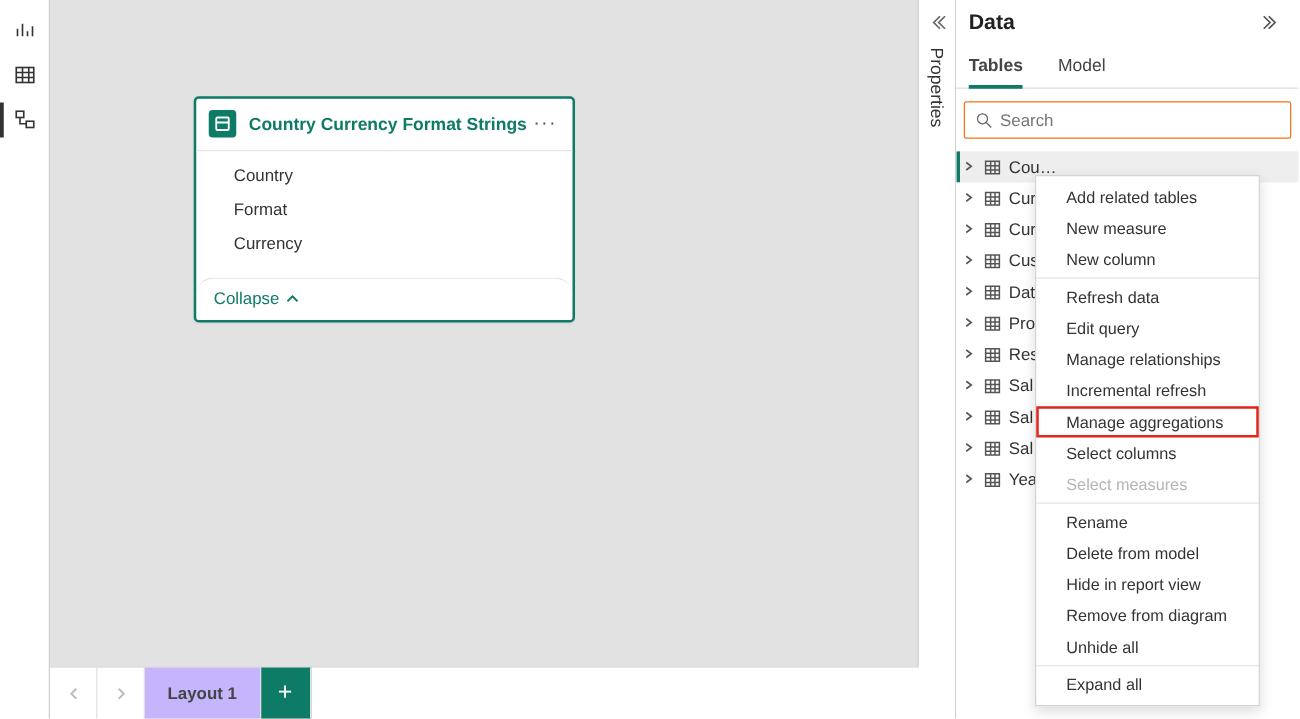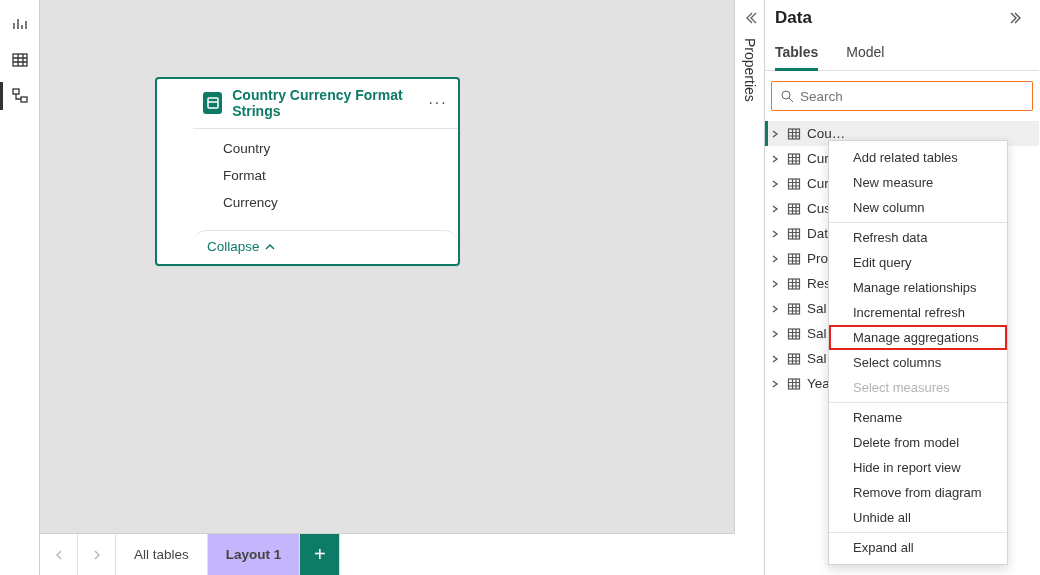--- a/index.html
+++ b/index.html
@@ -32,21 +32,21 @@
     flex: 1 1 auto; background: #e2e2e2; position: relative; overflow: hidden;
     border-right: 1px solid #d0d0d0;
   }
 
   
   .table-card {
     position: absolute; left: 115px; top: 77px;
     width: 305px;
     background: #fff; border: 2px solid #0d7b65; border-radius: 4px;
     box-shadow: 0 1px 2px rgba(0,0,0,0.05);
-    display: flex; flex-direction: column; padding-left: 36px;
+    display: flex; flex-direction: column;
   }
   .card-header {
     display: flex; align-items: center; padding: 8px 10px 9px 10px;
     border-bottom: 1px solid #e3e3e3;
   }
   .card-header .hicon {
     width: 22px; height: 22px; border-radius: 3px; background: #0d7b65;
     display: flex; align-items: center; justify-content: center; margin-right: 10px;
   }
   .card-header .hicon svg { stroke: #fff; fill: none; stroke-width: 1.5; }
@@ -231,23 +231,20 @@
       <div class="nav">
         <svg width="10" height="10" viewBox="0 0 10 10" stroke="#bbb" fill="none" stroke-width="1.5">
             <path d="M7 1 L3 5 L7 9"></path>
           </svg>
       </div>
       <div class="nav">
         <svg width="10" height="10" viewBox="0 0 10 10" stroke="#bbb" fill="none" stroke-width="1.5">
             <path d="M3 1 L7 5 L3 9"></path>
           </svg>
       </div>
-      <div class="tab">
-          <span>All tables</span>
-        </div>
       <div class="tab active">
           <span>Layout 1</span>
         </div>
       <div class="tab add">
           <span>+</span>
         </div>
     </div>
   </div>
 
   <div class="props-collapsed">

